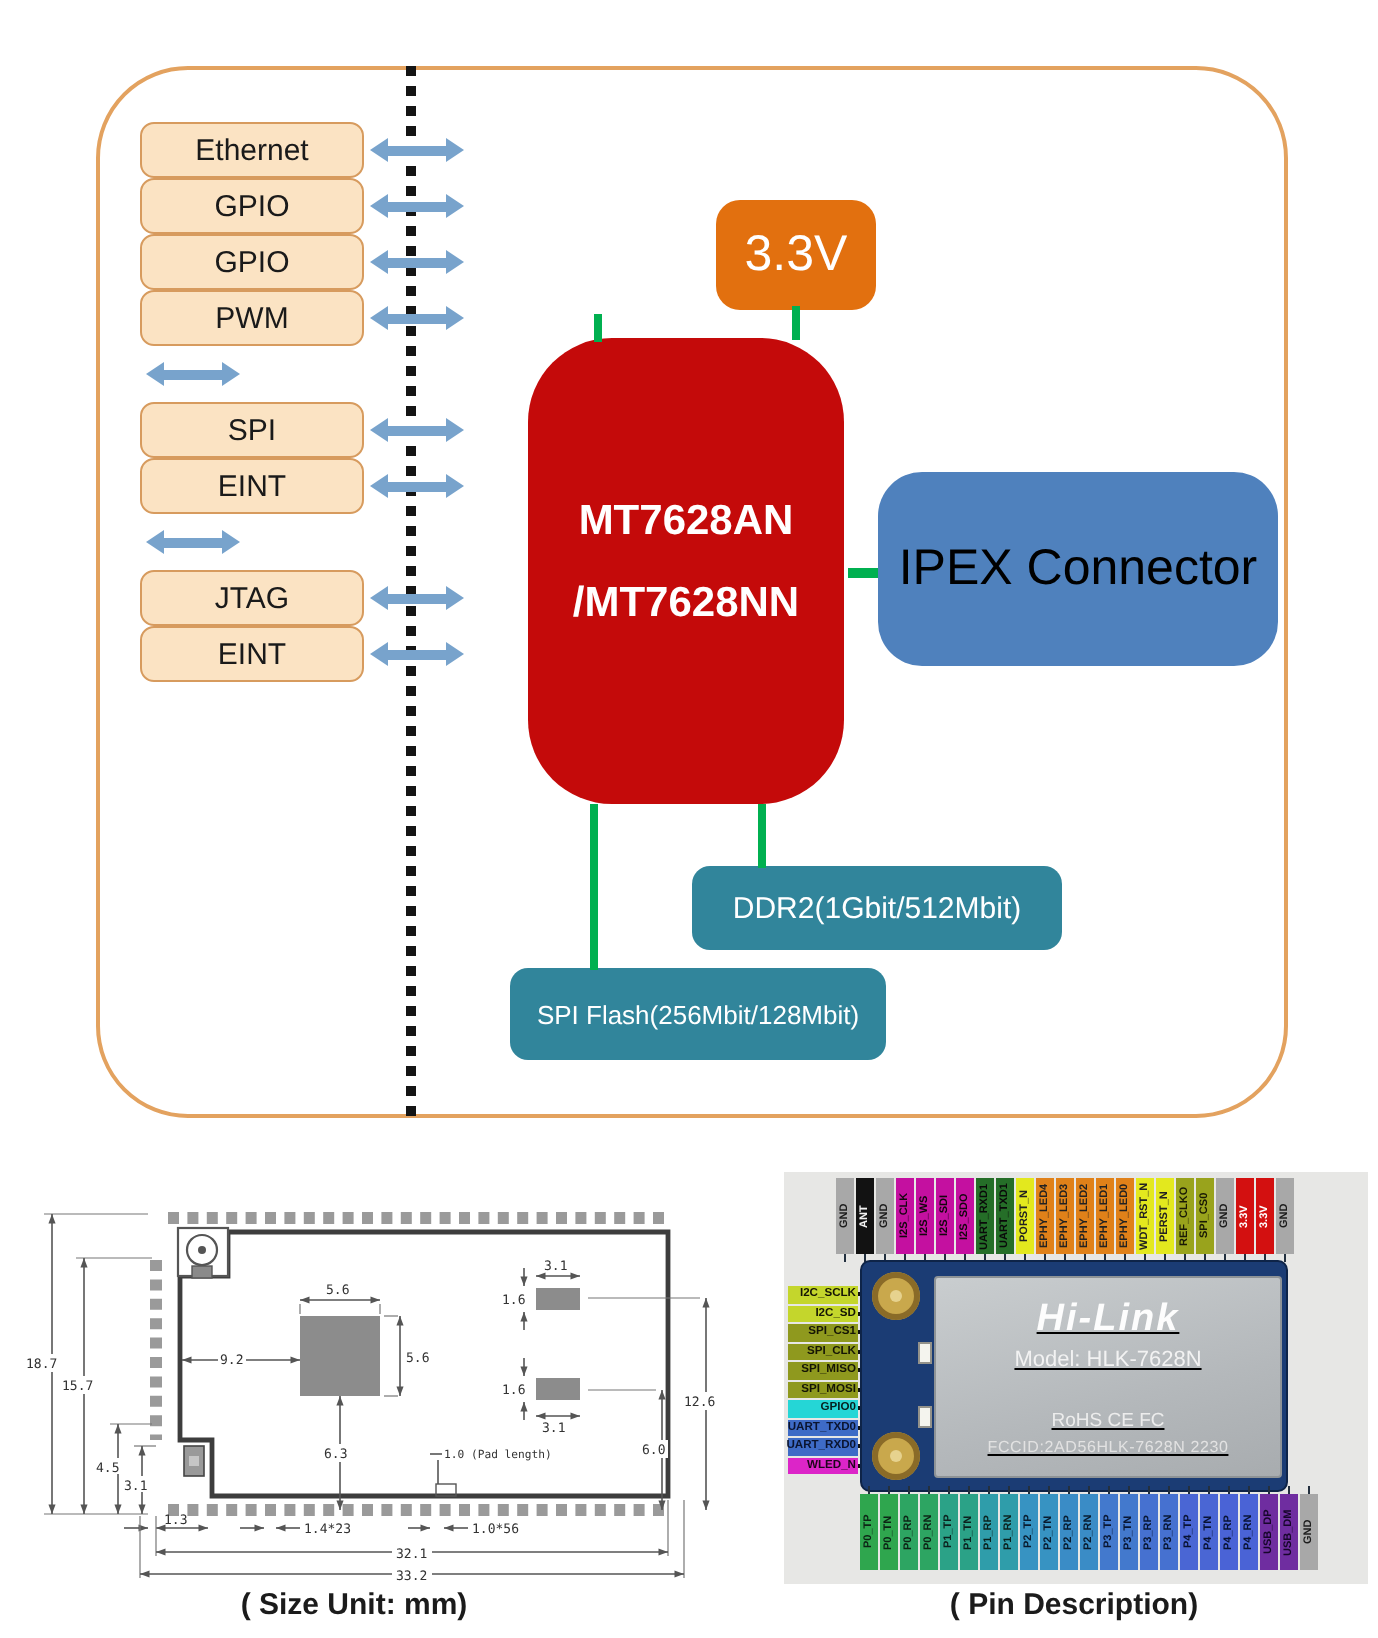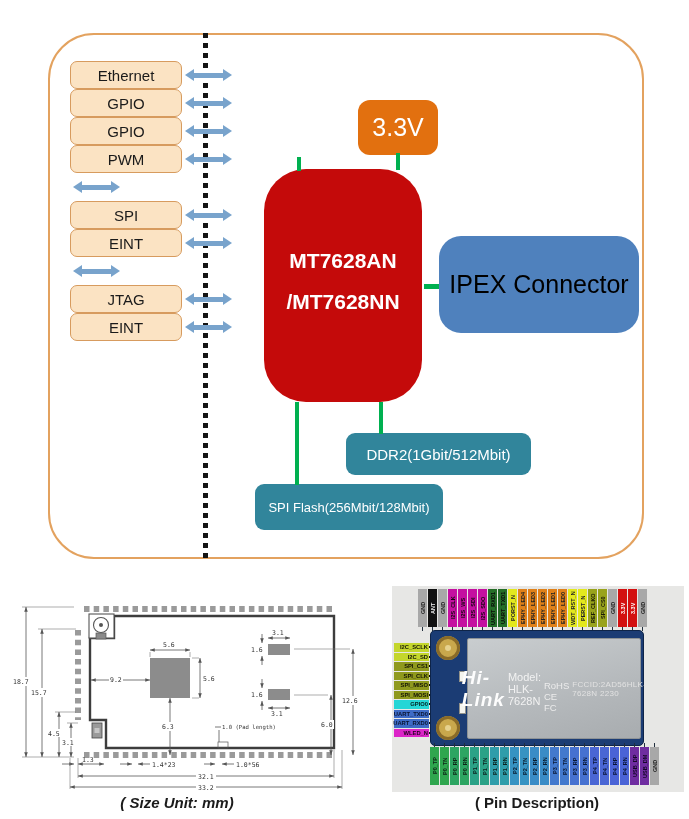--- a/index.html
+++ b/index.html
@@ -43,39 +43,39 @@
   
   .size-svg{left:12px;top:592px;}
   .pads{stroke:#9a9a9a;stroke-width:6;stroke-dasharray:5.5 4.2;}
   .dim{stroke:#555;stroke-width:0.8;fill:none;}
   .ext{stroke:#777;stroke-width:0.6;fill:none;}
   .dt{font:6.5px "DejaVu Sans Mono",monospace;fill:#333;}
   .dts{font:5.6px "DejaVu Sans Mono",monospace;fill:#333;}
 
   
   .caption{top:794px;height:20px;font-size:15px;font-weight:bold;color:#1b1b1b;text-align:center;}
-  .cap-size{left:52px;width:250px;font-style:italic;}
+  .cap-size{left:52px;width:250px;}
   .cap-pin{left:412px;width:250px;}
 
   
   .photo{left:392px;top:586px;width:292px;height:206px;background:#e7e7e5;}
   .top-pins{left:26px;top:3px;display:flex;gap:1px;}
   .bottom-pins{left:38px;top:157px;display:flex;gap:1px;}
   .tpin{width:9px;display:flex;flex-direction:column;align-items:center;}
   .plabel.v{width:9px;height:38px;writing-mode:vertical-rl;transform:rotate(180deg);
     font-size:5.5px;font-weight:bold;display:flex;align-items:center;justify-content:center;letter-spacing:0;}
   .stub{width:1.6px;height:4px;background:#23303f;}
   .left-pins{left:2px;top:57px;display:flex;flex-direction:column;gap:1px;}
   .lpin{display:flex;align-items:center;height:8.5px;}
   .plabel.h{width:34px;height:8.5px;font-size:5.8px;font-weight:bold;display:flex;align-items:center;justify-content:flex-end;padding-right:1px;}
   .lstub{width:5px;height:1.6px;background:#111;}
   .module{left:38px;top:44px;width:212px;height:114px;background:#1b3c74;border:1px solid #0e2448;border-radius:5px;}
   .shield{left:36px;top:7px;width:172px;height:99px;border:1px solid #8e9396;border-radius:2px;
     background:linear-gradient(165deg,#c9cdcf 0%,#b4b8bb 60%,#a8acaf 100%);
-    display:flex;flex-direction:row;align-items:center;justify-content:center;gap:3px;}
+    display:flex;flex-direction:column;align-items:center;justify-content:center;gap:3px;text-decoration:underline;}
   .brand{font-size:19px;font-weight:bold;font-style:italic;color:#fdfdfd;letter-spacing:1px;}
   .model{font-size:11px;color:#f2f2f2;}
   .rohs{font-size:9.5px;color:#ececec;margin-top:16px;}
   .fcc{font-size:8px;color:#e2e2e2;letter-spacing:0.3px;}
   .ant{width:24px;height:24px;border-radius:50%;background:#c9a84c;box-shadow:inset 0 0 0 3px #8a6b28;position:absolute;left:5px;}
   .ant::after{content:"";position:absolute;left:9px;top:9px;width:6px;height:6px;border-radius:50%;background:#e6d28e;}
   .ant1{top:5px;}
   .ant2{bottom:5px;}
   .led{position:absolute;left:28px;width:5px;height:9px;background:#f4f4ee;border:1px solid #93928a;}
   .led1{top:40px;}

